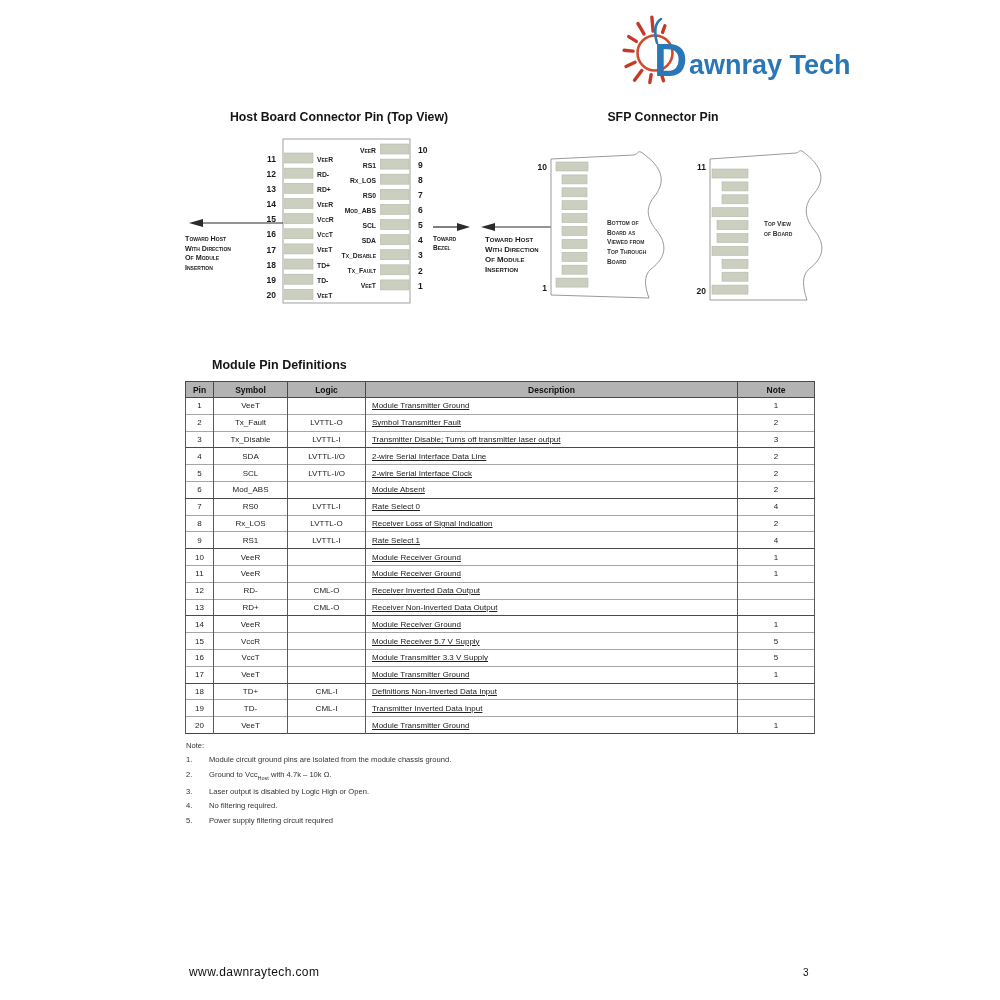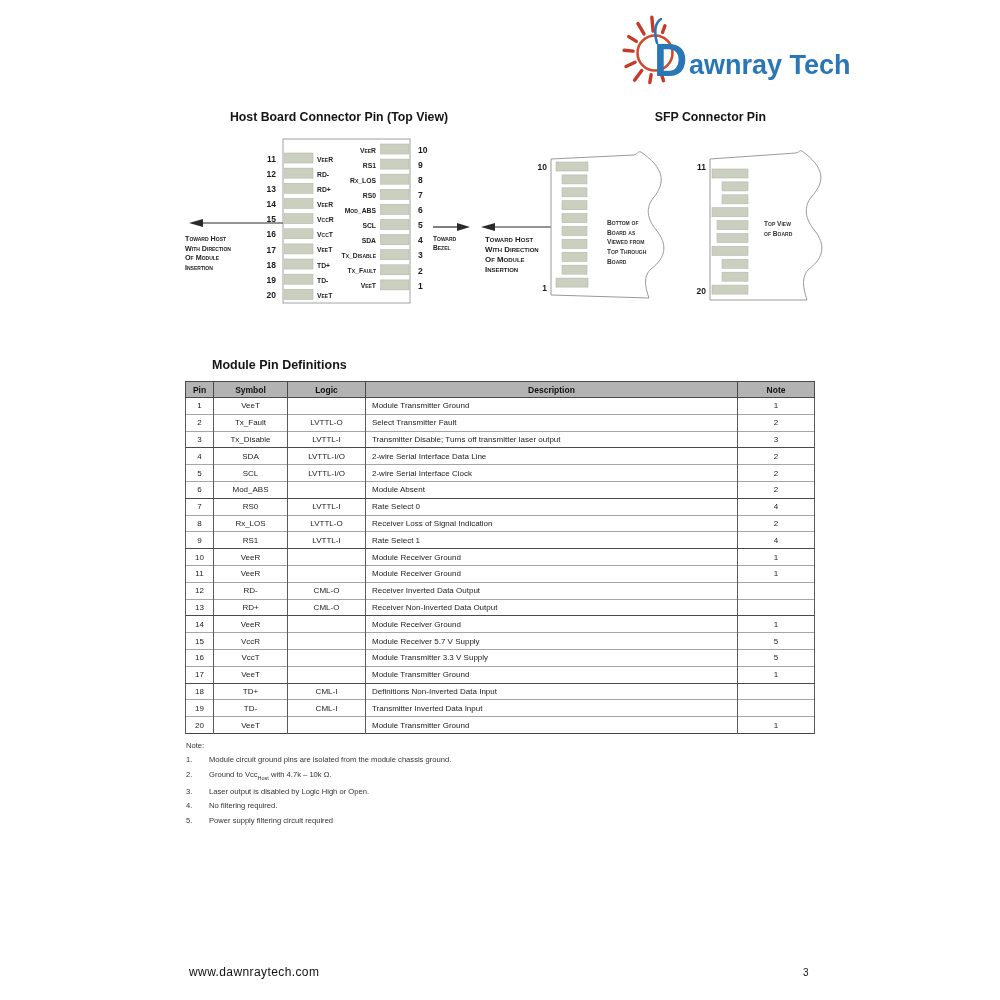--- a/index.html
+++ b/index.html
@@ -28,21 +28,21 @@
   .logo-d{font-size:46px;font-weight:bold;fill:#2a77b8;}
   .logo-text{font-size:27px;font-weight:bold;fill:#2a77b8;}
 
   
   #pin-table-wrap{position:absolute;left:185px;top:381px;}
   #pin-table{border-collapse:collapse;table-layout:fixed;width:629px;border:1px solid #555;border-bottom:1.6px solid #444;}
   #pin-table th{background:#b3b3b3;border:1px solid #4a4a4a;font-size:8.5px;font-weight:bold;height:15px;padding:0;color:#111;}
   #pin-table td{border-left:1px solid #5a5a5a;border-right:1px solid #5a5a5a;border-top:1px solid #a6a6a6;font-size:8px;height:15.8px;padding:0 5px;color:#222;}
   #pin-table tr.group-end td{border-bottom:1.6px solid #4a4a4a;}
   #pin-table td.c0,#pin-table td.c1,#pin-table td.c2,#pin-table td.c4{text-align:center;}
-  #pin-table td.c3{text-align:left;padding-left:6px;}
+  #pin-table td.c3{text-align:left;padding-left:6px;text-decoration:underline;}
 
   
   .notes{position:absolute;left:186px;top:739px;font-size:7.6px;color:#333;line-height:14.4px;}
   .note-row{display:flex;}
   .note-num{width:23px;flex:none;}
   .note-text sub{font-size:5.5px;}
 
   .footer-url{position:absolute;left:189px;top:965px;font-size:12px;letter-spacing:0.4px;color:#101010;}
   .page-num{position:absolute;left:803px;top:967px;font-size:10px;color:#101010;}
 </style>
@@ -61,21 +61,21 @@
       <line x1="49.432177503900206" y1="62.038704631186775" x2="51.478779436959364" y2="68.73283792292803" class="ray"></line>
       <line x1="50.52444315316471" y1="20.326762342710015" x2="52.918584156444396" y2="13.74891399720866" class="ray"></line>
     </g>
   <circle class="sun-circle" cx="43" cy="41" r="17.5"></circle>
   <path class="d-curl" d="M49,7 C43,11 42,20 45,31"></path>
   <text class="logo-d" x="42" y="64">D</text>
   <text class="logo-text" x="77" y="62">awnray Tech</text>
 </svg>
 
 <div class="sec-title" style="left:196px;top:102px;width:286px;">Host Board Connector Pin (Top View)</div>
-<div class="sec-title" style="left:536px;top:102px;width:230px;text-align:right;">SFP Connector Pin</div>
+<div class="sec-title" style="left:548px;top:102px;width:230px;">SFP Connector Pin</div>
 
 <svg style="position:absolute;left:0;top:0;" width="1000" height="330" viewBox="0 0 1000 330">
 
   <rect class="box" x="283" y="139" width="127" height="164"></rect>
   <g id="host-left-pins">
       <rect x="284.5" y="153" width="28.5" height="10" class="pad"></rect>
       <text x="276" y="161.7" text-anchor="end" class="pin-num">11</text>
       <text x="317" y="161.5" class="pin-label">VeeR</text>
       <rect x="284.5" y="168.15" width="28.5" height="10" class="pad"></rect>
       <text x="276" y="176.85" text-anchor="end" class="pin-num">12</text>
@@ -232,21 +232,21 @@
           <td class="c0">1</td>
           <td class="c1">VeeT</td>
           <td class="c2"></td>
           <td class="c3">Module Transmitter Ground</td>
           <td class="c4">1</td>
         </tr>
         <tr>
           <td class="c0">2</td>
           <td class="c1">Tx_Fault</td>
           <td class="c2">LVTTL-O</td>
-          <td class="c3">Select Transmitter Fault</td>
+          <td class="c3">Symbol Transmitter Fault</td>
           <td class="c4">2</td>
         </tr>
         <tr class="group-end">
           <td class="c0">3</td>
           <td class="c1">Tx_Disable</td>
           <td class="c2">LVTTL-I</td>
           <td class="c3">Transmitter Disable; Turns off transmitter laser output</td>
           <td class="c4">3</td>
         </tr>
         <tr>

